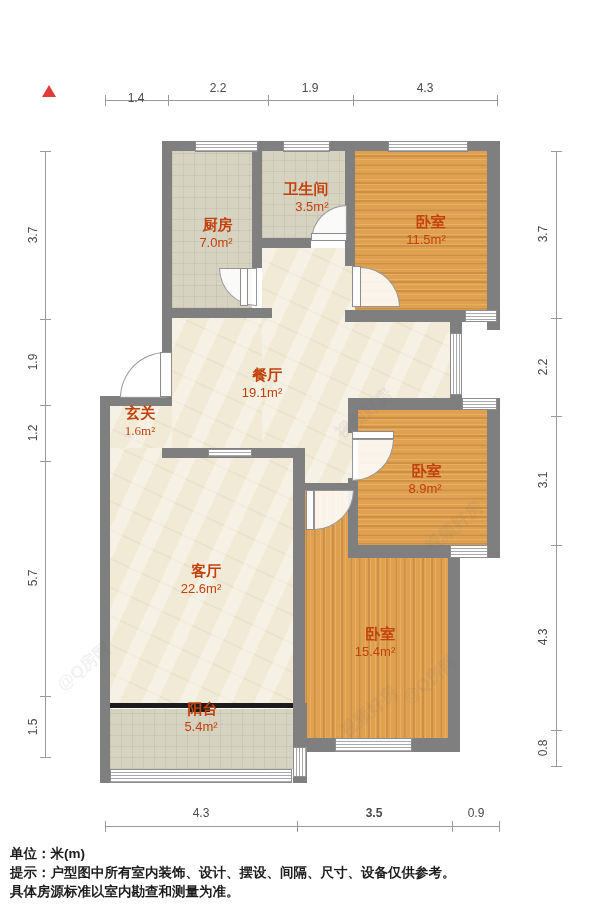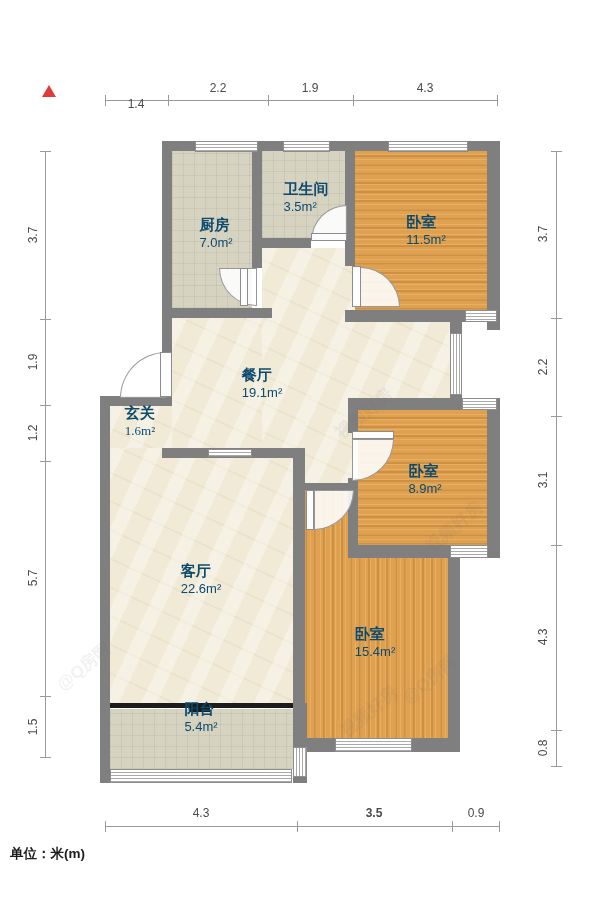--- a/index.html
+++ b/index.html
@@ -9,21 +9,21 @@
   .wall-dark{position:absolute;background:#1c1c1c;}
   .fill{position:absolute;}
   .cream{background:#f1ead7;background-image:repeating-linear-gradient(115deg,rgba(255,255,255,.35) 0 14px,rgba(0,0,0,0) 14px 34px),repeating-linear-gradient(25deg,rgba(190,175,140,.12) 0 2px,rgba(0,0,0,0) 2px 26px);}
   .tile{background:#d7d3c1;background-image:repeating-linear-gradient(0deg,rgba(0,0,0,.05) 0 1px,rgba(0,0,0,0) 1px 11px),repeating-linear-gradient(90deg,rgba(0,0,0,.05) 0 1px,rgba(0,0,0,0) 1px 11px);}
   .wood-h{background:#dfa050;background-image:repeating-linear-gradient(0deg,rgba(120,70,10,.18) 0 2px,rgba(0,0,0,0) 2px 9px),repeating-linear-gradient(0deg,rgba(255,220,160,.25) 0 1px,rgba(0,0,0,0) 1px 5px);}
   .wood-v{background:#dfa050;background-image:repeating-linear-gradient(90deg,rgba(120,70,10,.18) 0 2px,rgba(0,0,0,0) 2px 9px),repeating-linear-gradient(90deg,rgba(255,220,160,.25) 0 1px,rgba(0,0,0,0) 1px 5px);}
   .win-h{position:absolute;background:repeating-linear-gradient(to bottom,#ffffff 0 2px,#a8a8a8 2px 3px);border:1px solid #8d8d8d;box-sizing:border-box;}
   .win-v{position:absolute;background:repeating-linear-gradient(to right,#ffffff 0 2px,#a8a8a8 2px 3px);border:1px solid #8d8d8d;box-sizing:border-box;}
   .leaf{position:absolute;background:#fdfdfd;border:1px solid #8d8d8d;box-sizing:border-box;}
   .arc{position:absolute;background:rgba(255,255,255,.88);border:1px solid #979797;box-sizing:border-box;}
-  .room-label{position:absolute;transform:translate(-50%,0);text-align:left;color:#0c4a6e;line-height:1.25;white-space:nowrap;}
+  .room-label{position:absolute;transform:translate(-50%,0);text-align:right;color:#c2410c;line-height:1.25;white-space:nowrap;}
   .room-label .rname{font-size:15px;font-weight:700;}
   .room-label .rarea{font-size:13px;font-weight:500;}
   .dim-line{position:absolute;background:#9a9a9a;}
   .tick{position:absolute;background:#9a9a9a;}
   .dim-num{position:absolute;transform:translate(-50%,-50%);font-size:12px;color:#4a4a4a;white-space:nowrap;}
   .dim-num.rot{transform:translate(-50%,-50%) rotate(-90deg);}
   .compass{position:absolute;width:0;height:0;border-left:7px solid transparent;border-right:7px solid transparent;border-bottom:12px solid #e03a3a;}
   .footer{position:absolute;left:10px;color:#1c1c1c;font-size:13.5px;font-weight:700;line-height:19px;}
   .wm{position:absolute;color:#6b6b6b;opacity:.09;font-size:17px;font-weight:700;transform:rotate(-40deg);white-space:nowrap;}
 </style>
@@ -145,21 +145,21 @@
   <div class="wm" style="left:398px;top:668px;">@Q房网</div>
   <div class="wm" style="left:420px;top:515px;">视频好房</div>
   <div class="wm" style="left:330px;top:402px;">视频好房</div>
 
   <div class="dim-line" style="left:105px;top:100px;width:393px;height:1px;"></div>
   <div class="tick" style="left:105px;top:95px;width:1px;height:11px;"></div>
   <div class="tick" style="left:168px;top:95px;width:1px;height:11px;"></div>
   <div class="tick" style="left:268px;top:95px;width:1px;height:11px;"></div>
   <div class="tick" style="left:353px;top:95px;width:1px;height:11px;"></div>
   <div class="tick" style="left:497px;top:95px;width:1px;height:11px;"></div>
-  <div class="dim-num" style="left:136px;top:104px;">1.4</div>
+  <div class="dim-num" style="left:136px;top:98px;">1.4</div>
   <div class="dim-num" style="left:218px;top:88px;">2.2</div>
   <div class="dim-num" style="left:310px;top:88px;">1.9</div>
   <div class="dim-num" style="left:425px;top:88px;">4.3</div>
 
   <div class="dim-line" style="left:45px;top:151px;width:1px;height:606px;"></div>
   <div class="tick" style="left:40px;top:151px;width:11px;height:1px;"></div>
   <div class="tick" style="left:40px;top:319px;width:11px;height:1px;"></div>
   <div class="tick" style="left:40px;top:405px;width:11px;height:1px;"></div>
   <div class="tick" style="left:40px;top:461px;width:11px;height:1px;"></div>
   <div class="tick" style="left:40px;top:696px;width:11px;height:1px;"></div>
@@ -186,14 +186,16 @@
   <div class="dim-line" style="left:105px;top:826px;width:395px;height:1px;"></div>
   <div class="tick" style="left:105px;top:821px;width:1px;height:11px;"></div>
   <div class="tick" style="left:297px;top:821px;width:1px;height:11px;"></div>
   <div class="tick" style="left:452px;top:821px;width:1px;height:11px;"></div>
   <div class="tick" style="left:499px;top:821px;width:1px;height:11px;"></div>
   <div class="dim-num" style="left:201px;top:813px;">4.3</div>
   <div class="dim-num" style="left:374px;top:813px;font-weight:bold;">3.5</div>
   <div class="dim-num" style="left:476px;top:813px;">0.9</div>
 
   <div class="footer" style="top:844px;">单位：米(m)</div>
+  <div class="footer" style="top:863px;">提示：户型图中所有室内装饰、设计、摆设、间隔、尺寸、设备仅供参考。</div>
+  <div class="footer" style="top:882px;">具体房源标准以室内勘查和测量为准。</div>
 
 </div>
 
 </body></html>

